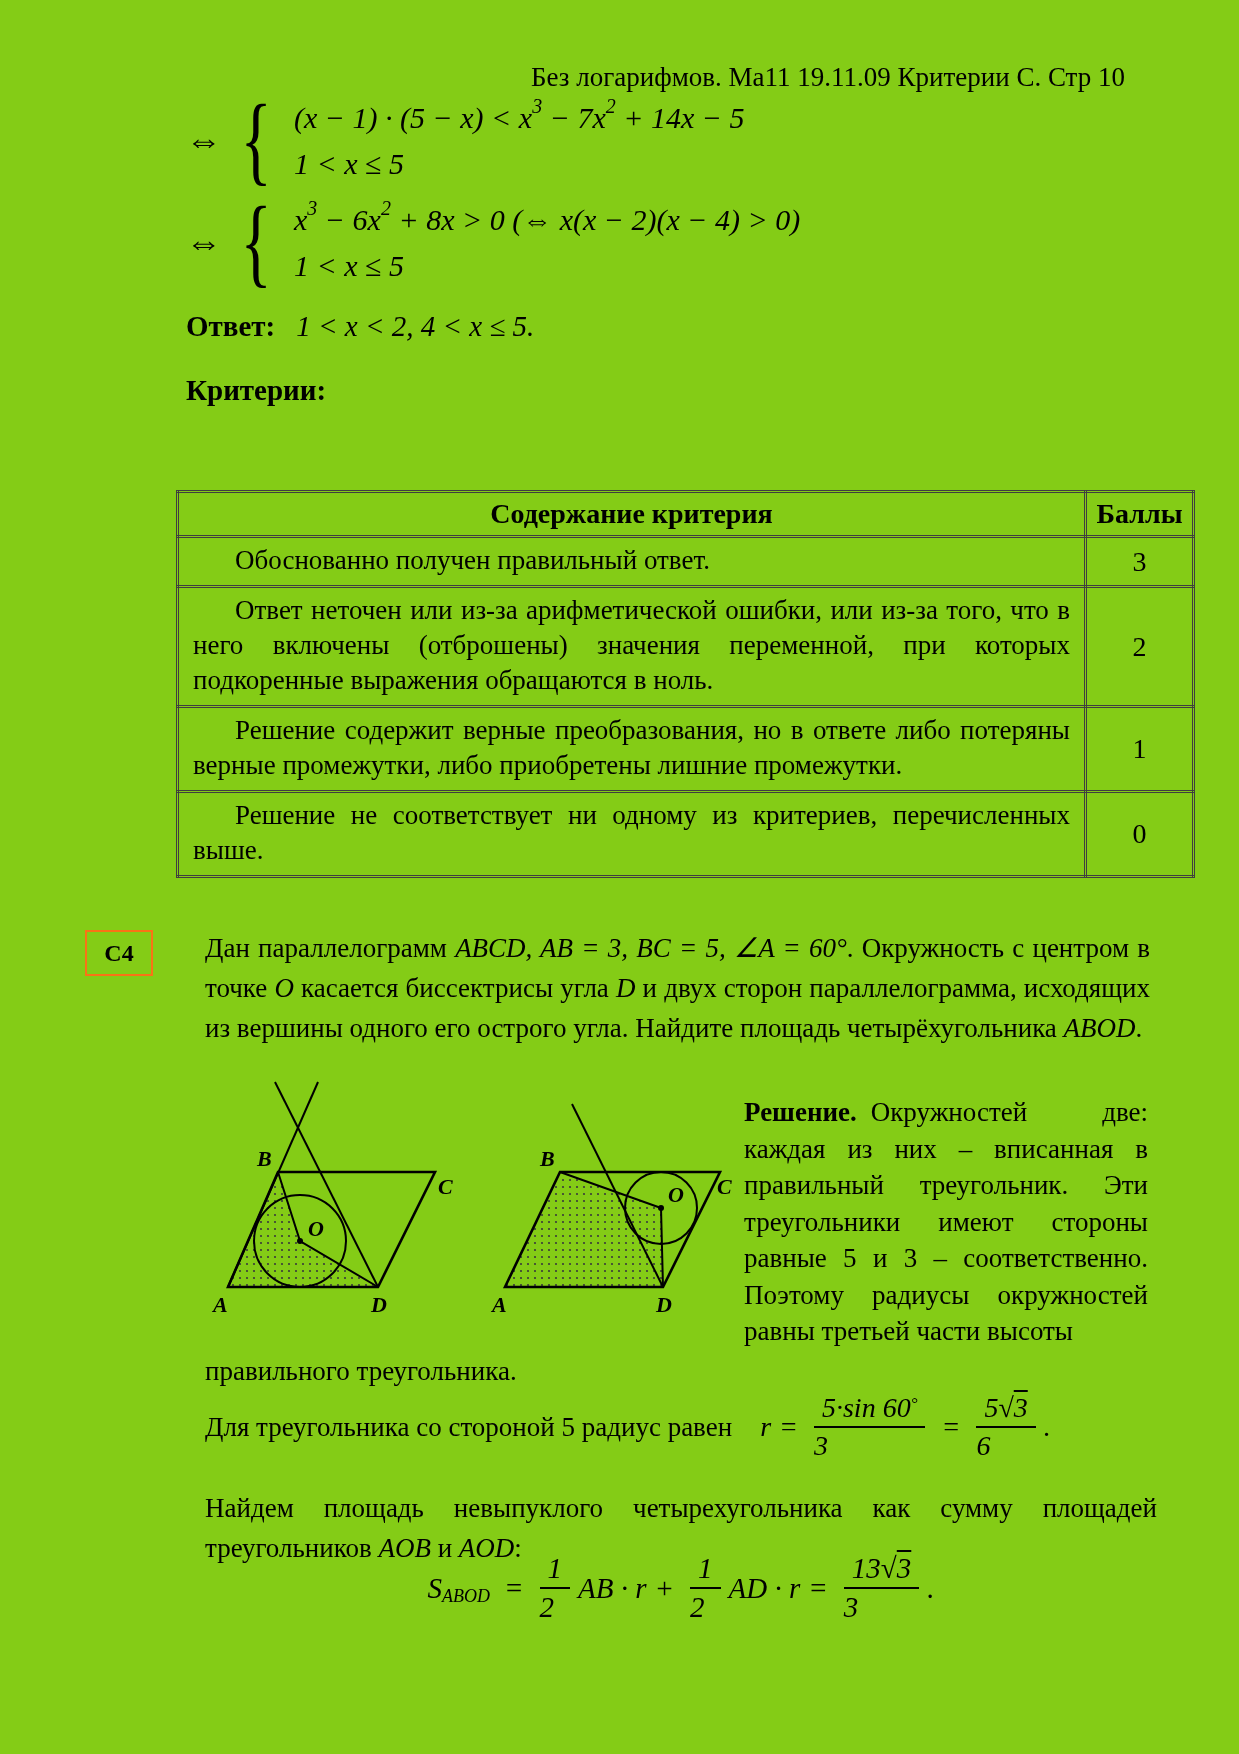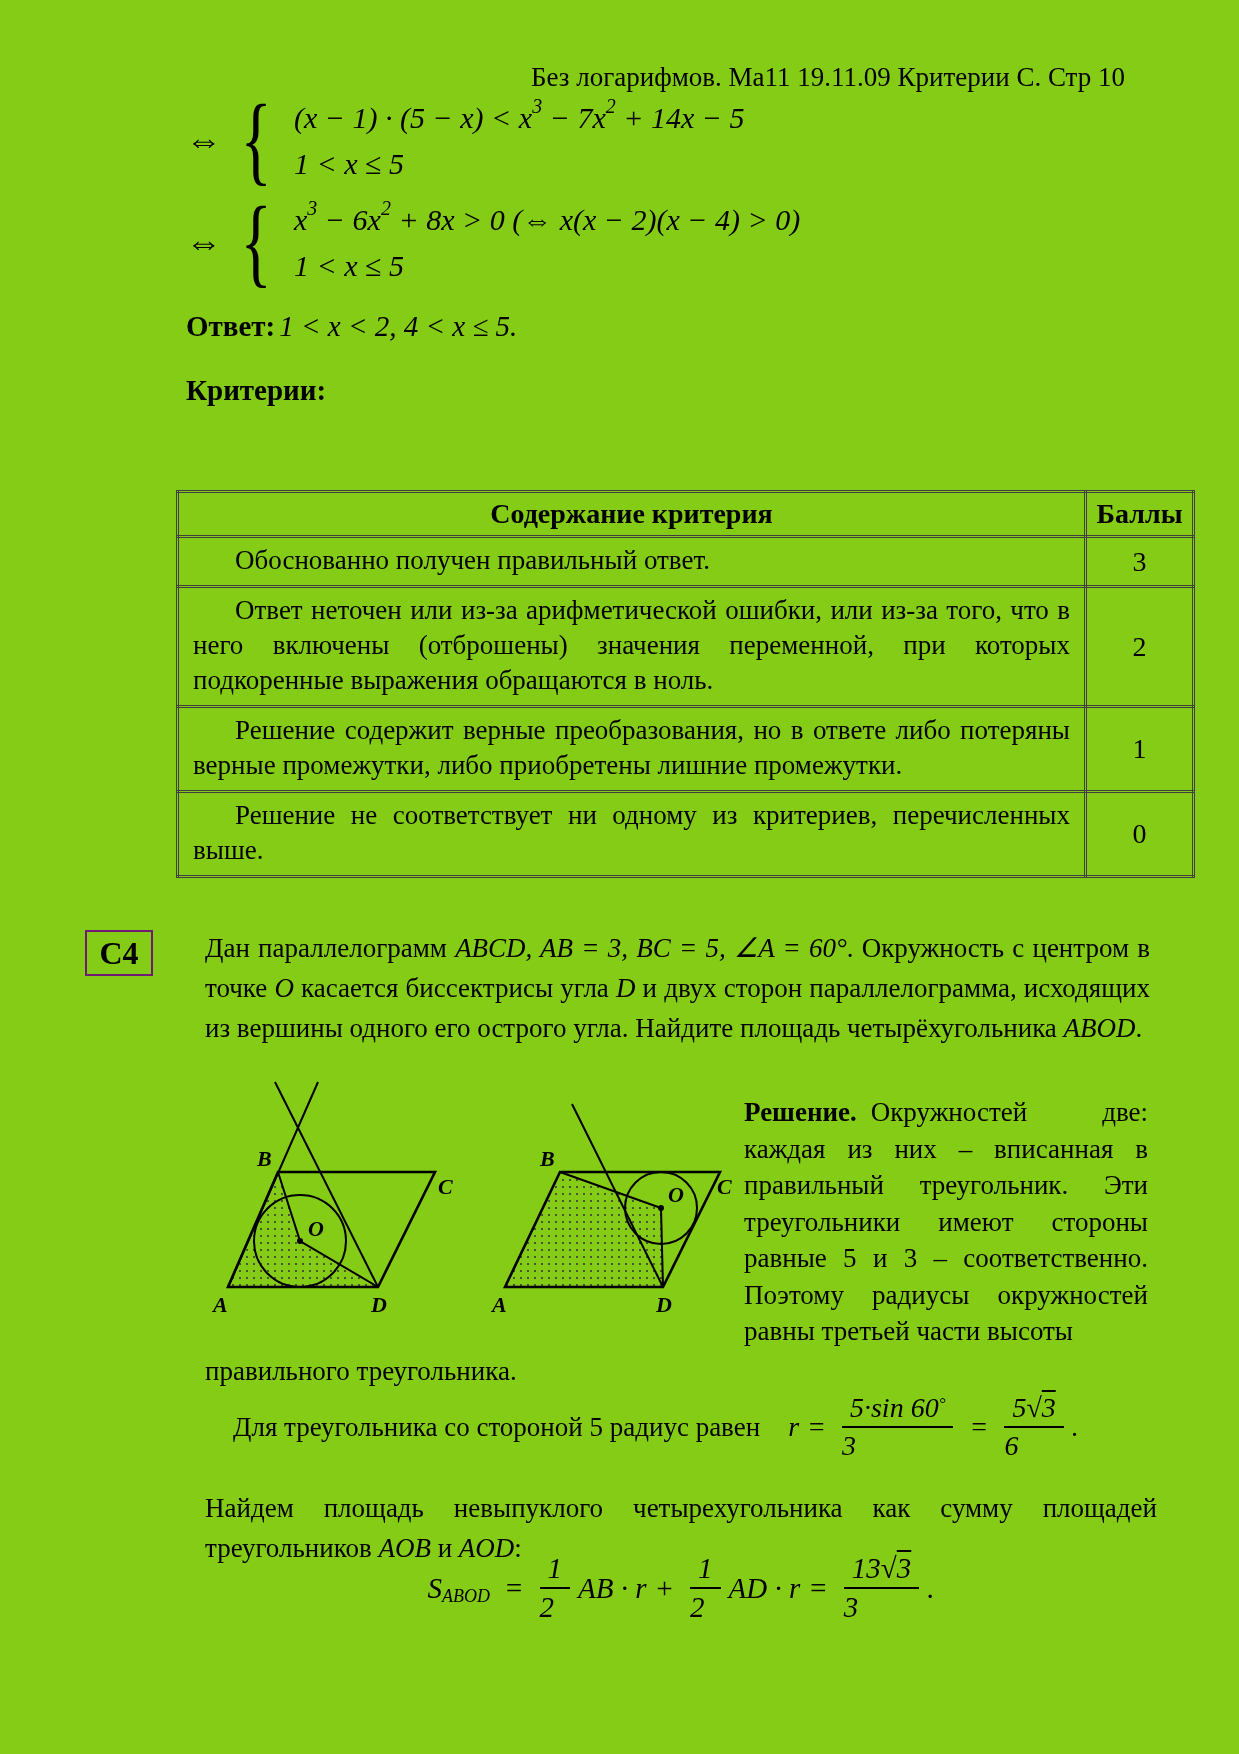--- a/index.html
+++ b/index.html
@@ -14,42 +14,42 @@
   
   .deriv{top:96px;left:186px;}
   .system{display:flex;align-items:center;margin-bottom:14px;}
   .equiv{font-size:36px;margin-right:10px;}
   .brace{font-size:100px;font-weight:400;line-height:88px;transform:scaleX(0.65);display:inline-block;}
   .sys-lines{display:flex;flex-direction:column;gap:12px;margin-left:14px;}
   .math-line{font-size:30px;font-style:italic;white-space:nowrap;}
   .math-line sup{font-size:20px;position:relative;top:-4px;font-style:italic;}
   
   .answer{top:310px;left:186px;font-size:29px;}
-  .answer .val{font-style:italic;margin-left:4px;}
+  .answer .val{font-style:italic;margin-left:21px;}
   
   .krit-h{top:374px;left:186px;font-size:29px;font-weight:bold;}
   table.crit{position:absolute;top:490px;left:176px;width:1019px;border-collapse:collapse;}
   table.crit th,table.crit td{border:3px double #3f3f3f;}
   table.crit th{font-size:28px;padding:5px 4px;text-align:center;}
   td.ctext{font-size:27px;line-height:35px;padding:5px 14px 7px 14px;text-indent:42px;text-align:justify;}
   td.cscore{width:103px;text-align:center;font-size:28px;}
   
-  .c4box{top:930px;left:85px;width:64px;height:42px;border:2px solid #701a75;
-         display:flex;align-items:center;justify-content:center;font-size:32px;font-weight:bold;}
+  .c4box{top:930px;left:85px;width:64px;height:42px;border:2px solid #f97316;
+         display:flex;align-items:center;justify-content:center;font-size:24px;font-weight:bold;}
   .problem{top:928px;left:205px;width:945px;font-size:27px;line-height:40px;}
   
   .fig{position:absolute;top:1080px;}
   .fig1{left:175px;}
   .fig2{left:470px;}
   .vlabel{font-family:"Liberation Serif",serif;font-style:italic;font-weight:bold;font-size:22px;}
   
   .sol{top:1094px;left:744px;width:404px;font-size:27px;line-height:36.5px;}
   .sol .b{margin-right:14px;}
   .solcont{top:1356px;left:205px;font-size:27px;}
-  .radrow{top:1392px;left:205px;display:flex;align-items:center;font-size:27px;margin-left:28px;}
+  .radrow{top:1392px;left:205px;display:flex;align-items:center;font-size:27px;}
   .mathgrp{display:flex;align-items:center;margin-left:28px;font-size:28px;font-style:italic;}
   .frac{display:inline-flex;flex-direction:column;margin:0 8px;line-height:1.15;}
   .frac .num{border-bottom:2px solid #000;padding:0 8px 2px 8px;white-space:nowrap;}
   .frac .den{padding-top:2px;}
   .ovl{text-decoration:overline;}
   .degsup{font-size:17px;position:relative;top:-8px;}
   .sum{top:1488px;left:205px;width:952px;font-size:27px;line-height:40px;}
   .final{top:1552px;left:205px;width:952px;display:flex;justify-content:center;align-items:center;
          font-size:29px;font-style:italic;}
   .final sub{font-size:18px;position:relative;top:8px;font-style:italic;margin-right:6px;}

